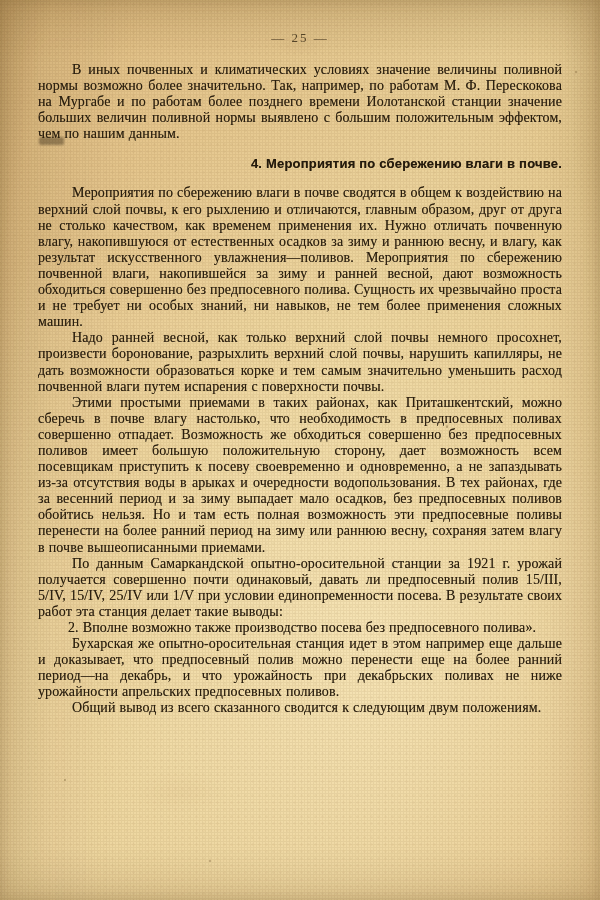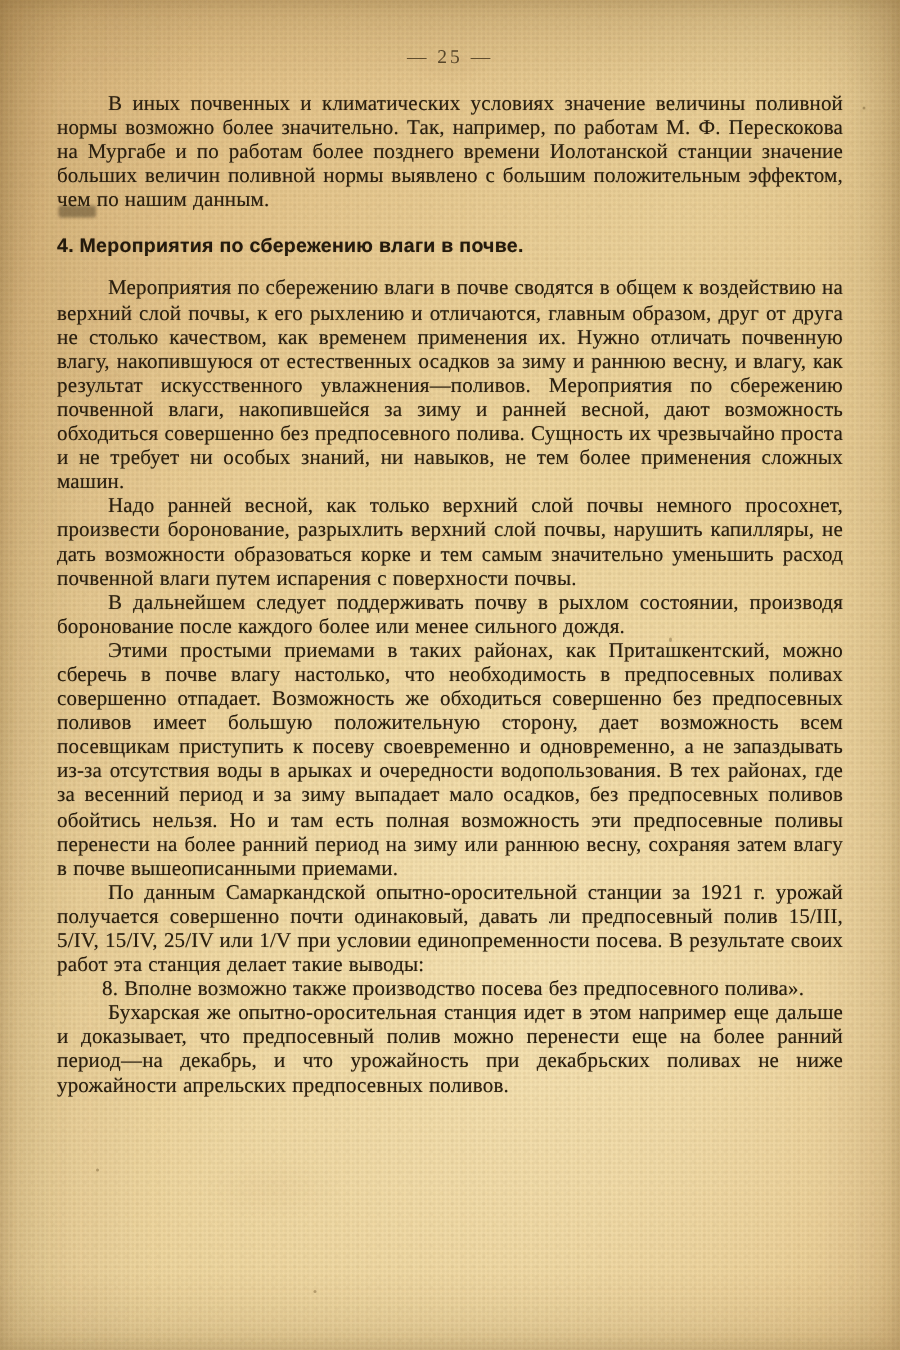--- a/index.html
+++ b/index.html
@@ -103,21 +103,21 @@
     word-spacing: .4px;
     color: #2b2010;
     text-shadow: 0 0 .55px rgba(60,42,18,.55);
   }
   p.para.tight { text-indent: 30px; }
 
   h2.section {
     margin: 0;
     font-size: 13px;
     line-height: 16px;
-    text-align: left;
+    text-align: right;
     text-indent: 0;
     font-family: "Liberation Sans", "DejaVu Sans", sans-serif;
     font-weight: bold;
     letter-spacing: .2px;
     color: #241a0c;
     text-shadow: 0 0 .6px rgba(50,34,14,.6);
   }
 
   .sp-head-before { height: 14px; }
   .sp-head-after  { height: 13px; }
@@ -157,31 +157,31 @@
       <div class="sp-head-before"></div>
 
       <h2 class="section">4. Мероприятия по сбережению влаги в почве.</h2>
 
       <div class="sp-head-after"></div>
 
       <p class="para">Мероприятия по сбережению влаги в почве сводятся в общем к воздействию на верхний слой почвы, к его рыхлению и отличаются, главным образом, друг от друга не столько качеством, как временем применения их. Нужно отличать почвенную влагу, накопившуюся от естественных осадков за зиму и раннюю весну, и влагу, как результат искусственного увлажнения—поливов. Мероприятия по сбережению почвенной влаги, накопившейся за зиму и ранней весной, дают возможность обходиться совершенно без предпосевного полива. Сущность их чрезвычайно проста и не требует ни особых знаний, ни навыков, не тем более применения сложных машин.</p>
 
       <p class="para">Надо ранней весной, как только верхний слой почвы немного просохнет, произвести боронование, разрыхлить верхний слой почвы, нарушить капилляры, не дать возможности образоваться корке и тем самым значительно уменьшить расход почвенной влаги путем испарения с поверхности почвы.</p>
 
-      <p class="para">В дальнейшем следует поддерживать почву в рыхлом состоянии, производя боронование после каждого более или менее сильного дождя.</p>
 
       <p class="para">Этими простыми приемами в таких районах, как Приташкентский, можно сберечь в почве влагу настолько, что необходимость в предпосевных поливах совершенно отпадает. Возможность же обходиться совершенно без предпосевных поливов имеет большую положительную сторону, дает возможность всем посевщикам приступить к посеву своевременно и одновременно, а не запаздывать из-за отсутствия воды в арыках и очередности водопользования. В тех районах, где за весенний период и за зиму выпадает мало осадков, без предпосевных поливов обойтись нельзя. Но и там есть полная возможность эти предпосевные поливы перенести на более ранний период на зиму или раннюю весну, сохраняя затем влагу в почве вышеописанными приемами.</p>
 
       <p class="para">По данным Самаркандской опытно-оросительной станции за 1921 г. урожай получается совершенно почти одинаковый, давать ли предпосевный полив 15/III, 5/IV, 15/IV, 25/IV или 1/V при условии единопременности посева. В результате своих работ эта станция делает такие выводы:</p>
 
 
-      <p class="para tight">8. Вполне возможно также производство посева без предпосевного полива».</p>
+      <p class="para tight">2. Вполне возможно также производство посева без предпосевного полива».</p>
 
       <p class="para">Бухарская же опытно-оросительная станция идет в этом например еще дальше и доказывает, что предпосевный полив можно перенести еще на более ранний период—на декабрь, и что урожайность при декабрьских поливах не ниже урожайности апрельских предпосевных поливов.</p>
 
+      <p class="para">Общий вывод из всего сказанного сводится к следующим двум положениям.</p>
 
     </div>
 
     <div class="speck" style="left:39px; top:137px; width:25px; height:8px; border-radius:2px; filter:blur(1.2px); background:rgba(46,32,12,.40);"></div>
 
     <div class="speck" style="left:575px; top:71px;  width:2px; height:2px;"></div>
     <div class="speck" style="left:446px; top:425px; width:2px; height:3px;"></div>
     <div class="speck" style="left:531px; top:704px; width:2px; height:2px;"></div>
     <div class="speck" style="left:96px;  top:271px; width:2px; height:2px;"></div>
     <div class="speck" style="left:312px; top:596px; width:2px; height:2px;"></div>

